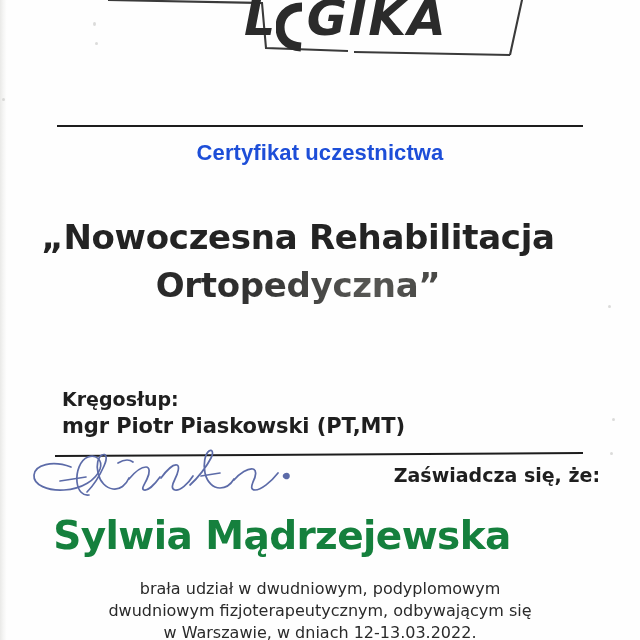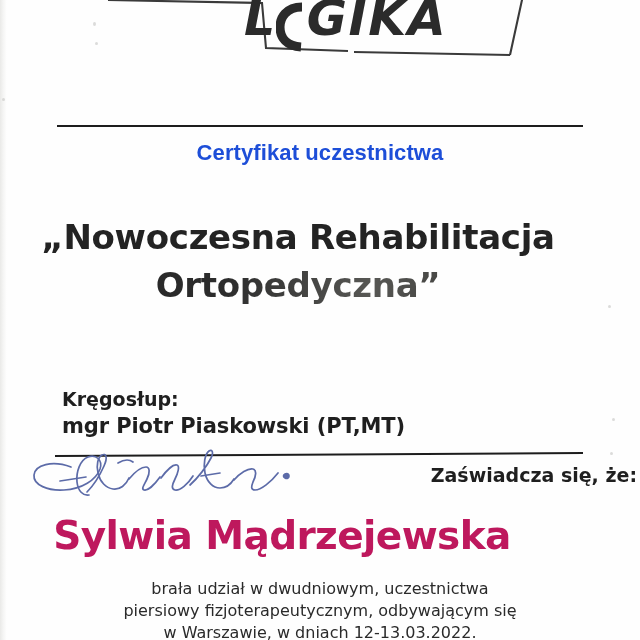--- a/index.html
+++ b/index.html
@@ -176,33 +176,32 @@
   .attest {
     position: absolute;
     left: 0;
     top: 464px;
     width: 600px;
     text-align: right;
     font-family: "DejaVu Sans", sans-serif;
     font-size: 19px;
     font-weight: 700;
     color: #1f1f1f;
-    padding-left: 37px;
   }
 
   .recipient {
     position: absolute;
     left: 0;
     top: 513px;
     width: 564px;
     text-align: center;
     font-family: "DejaVu Sans", sans-serif;
     font-size: 39px;
     font-weight: 700;
-    color: #be185d;
+    color: #15803d;
     letter-spacing: -0.6px;
   }
 
   .footnote {
     position: absolute;
     left: 0;
     top: 578px;
     width: 640px;
     text-align: center;
     font-family: "DejaVu Sans", sans-serif;
@@ -274,18 +273,18 @@
         <path d="M255 28 C257 27 259 28 259 30 C259 32 257 33 255 32 C253 31 253 29 255 28 Z" fill="#5c6ba8"></path>
       </g>
     </svg>
   </div>
 
   <div class="attest">Zaświadcza się, że:</div>
 
   <div class="recipient">Sylwia Mądrzejewska</div>
 
   <div class="footnote">
-    <span>brała udział w dwudniowym, uczestnictwa</span>
-    <span>piersiowy fizjoterapeutycznym, odbywającym się</span>
+    <span>brała udział w dwudniowym, podyplomowym</span>
+    <span>dwudniowym fizjoterapeutycznym, odbywającym się</span>
     <span>w Warszawie, w dniach 12-13.03.2022.</span>
   </div>
 
 </div>
 
 </body></html>

